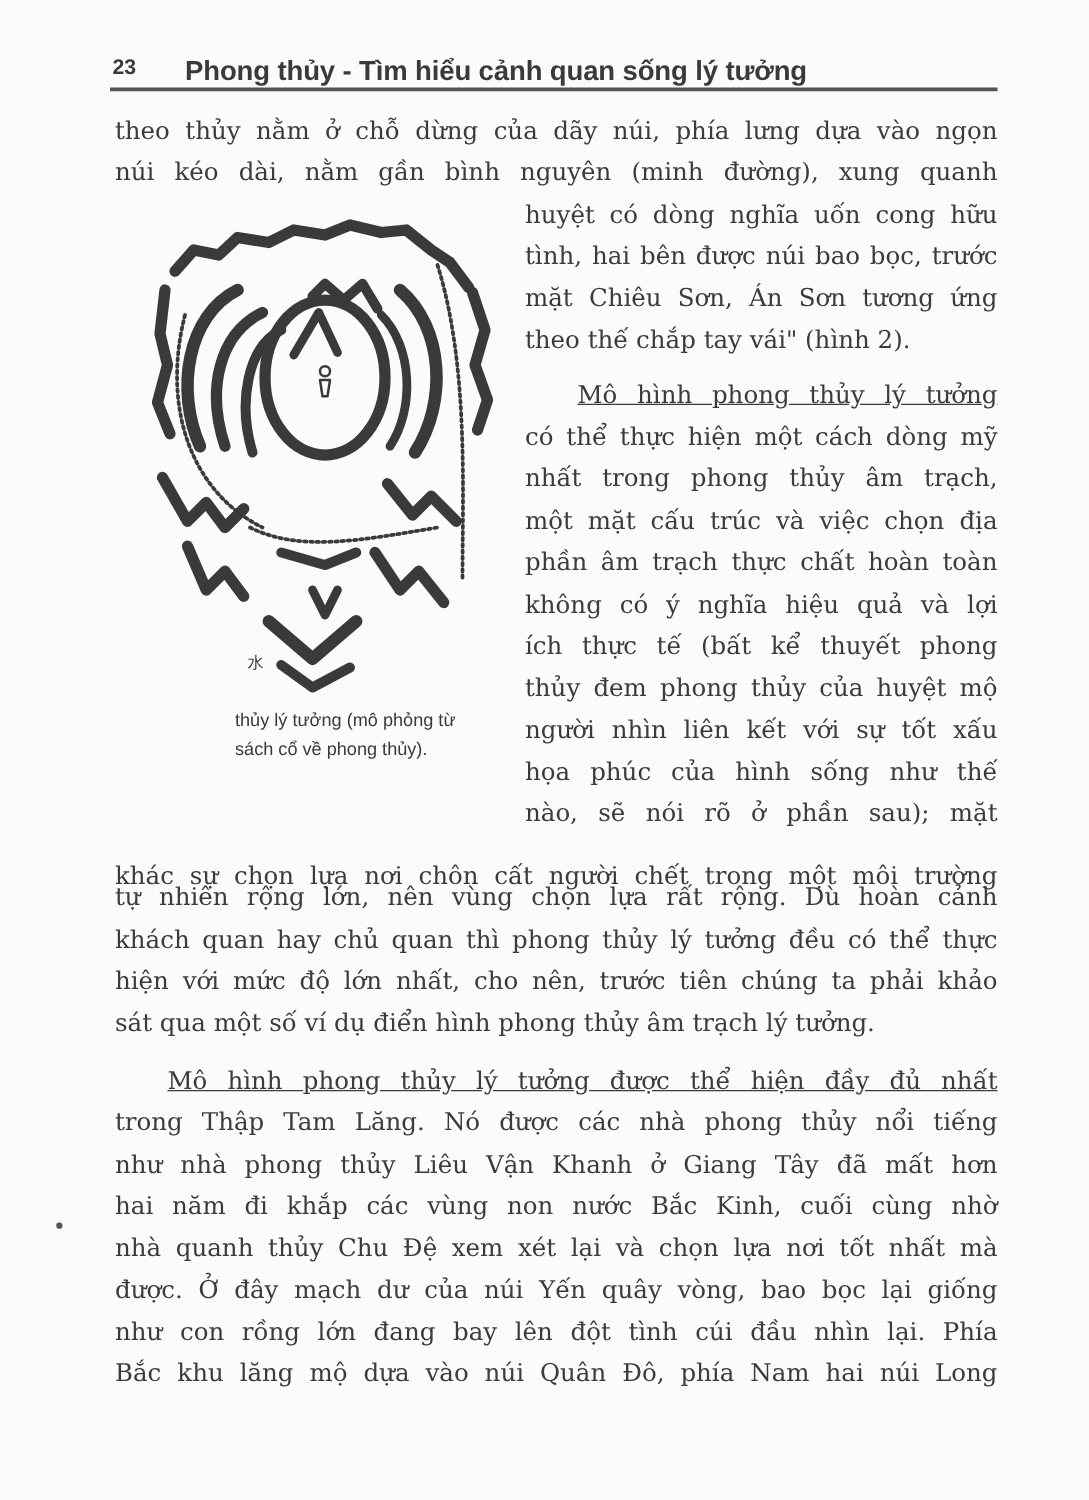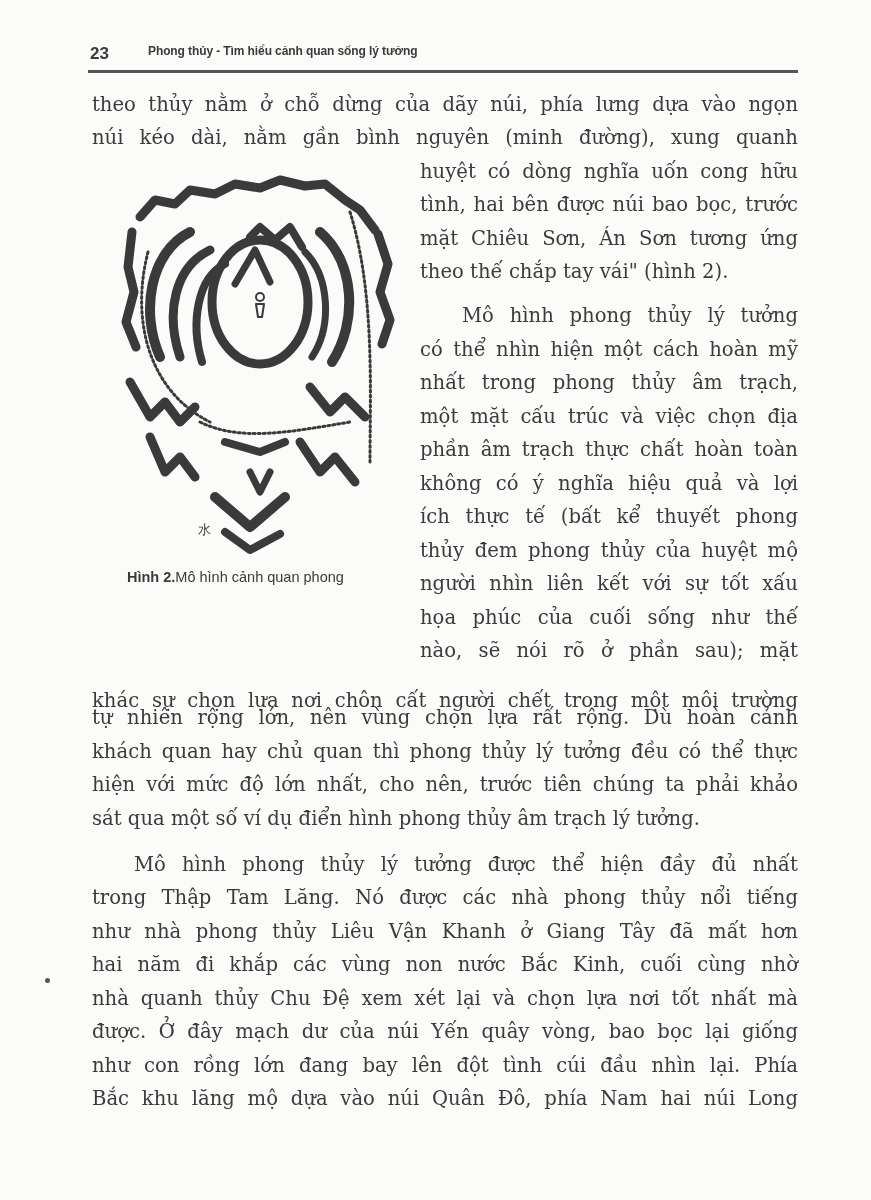--- a/index.html
+++ b/index.html
@@ -14,36 +14,36 @@
       position: absolute; left: 88px; top: 40px; width: 710px; height: 36px;
     }
     .page-num {
       position: absolute; left: 2px; top: 4px;
       font-family: "Liberation Sans", sans-serif; font-weight: bold;
       font-size: 17px; color: #3a3a3a;
     }
     .running-title {
       position: absolute; left: 60px; top: 4px;
       font-family: "Liberation Sans", sans-serif; font-weight: bold;
-      font-size: 12px; color: #3a3a3a; letter-spacing: -0.1px;
+      font-size: 22px; color: #3a3a3a; letter-spacing: -0.1px;
     }
     .header-rule {
       position: absolute; left: 0; top: 30px; width: 710px; height: 3px;
       background: #555;
     }
     .body-text {
       font-family: "DejaVu Serif", serif;
       font-size: 19.6px; line-height: 33px; color: #3b3b3b;
       text-align: justify; text-align-last: justify;
       white-space: nowrap;
     }
     .line { position: absolute; height: 33px; display: block; }
     .full { left: 92px; width: 706px; }
     .right { left: 420px; width: 378px; }
-    .indent { padding-left: 42px; box-sizing: border-box; }
+    .indent { padding-left: 42px; box-sizing: border-box; text-decoration: underline; }
     .last { text-align-last: left; }
     .figure {
       position: absolute; left: 120px; top: 172px; width: 275px; height: 385px;
     }
     .caption {
       position: absolute; left: 127px; top: 566px; width: 285px;
       font-family: "Liberation Sans", sans-serif; font-size: 14.5px;
       line-height: 23px; color: #3a3a3a;
     }
     .cap-label { font-weight: bold; }
@@ -94,47 +94,46 @@
       <path d="M150 300 L140 320 L130 300" stroke-width="7"></path>
 
       <circle cx="140" cy="125" r="4" stroke-width="2"></circle>
       <path d="M136 132 L144 132 L142 145 L138 145 Z" stroke-width="2"></path>
     </g>
     <text x="78" y="362" font-family="DejaVu Sans, sans-serif" font-size="13" fill="#3a3a3a">水</text>
   </svg>
 </div>
 
 <div class="caption">
-  <span class="cap-line">
-    <span class="cap-label">Hình 2.</span><span>Mô hình cảnh quan phong</span>
-  </span>
+  <span class="cap-line cap-indent">thủy lý tưởng (mô phỏng từ</span>
+  <span class="cap-line cap-indent">sách cổ về phong thủy).</span>
 </div>
 
 <div class="speck"></div>
 
 <div class="body-text">
   <span class="line full" style="top:88px">theo thủy nằm ở chỗ dừng của dãy núi, phía lưng dựa vào ngọn</span>
   <span class="line full" style="top:121px">núi kéo dài, nằm gần bình nguyên (minh đường), xung quanh</span>
   <span class="line right" style="top:155px">huyệt có dòng nghĩa uốn cong hữu</span>
   <span class="line right" style="top:188px">tình, hai bên được núi bao bọc, trước</span>
   <span class="line right" style="top:222px">mặt Chiêu Sơn, Án Sơn tương ứng</span>
   <span class="line right last" style="top:255px">theo thế chắp tay vái" (hình 2).</span>
 </div>
 
 <div class="body-text">
   <span class="line right indent" style="top:299px">Mô hình phong thủy lý tưởng</span>
-  <span class="line right" style="top:333px">có thể nhìn hiện một cách hoàn mỹ</span>
+  <span class="line right" style="top:333px">có thể thực hiện một cách dòng mỹ</span>
   <span class="line right" style="top:366px">nhất trong phong thủy âm trạch,</span>
   <span class="line right" style="top:400px">một mặt cấu trúc và việc chọn địa</span>
   <span class="line right" style="top:433px">phần âm trạch thực chất hoàn toàn</span>
   <span class="line right" style="top:467px">không có ý nghĩa hiệu quả và lợi</span>
   <span class="line right" style="top:500px">ích thực tế (bất kể thuyết phong</span>
   <span class="line right" style="top:534px">thủy đem phong thủy của huyệt mộ</span>
   <span class="line right" style="top:567px">người nhìn liên kết với sự tốt xấu</span>
-  <span class="line right" style="top:601px">họa phúc của cuối sống như thế</span>
+  <span class="line right" style="top:601px">họa phúc của hình sống như thế</span>
   <span class="line right" style="top:634px">nào, sẽ nói rõ ở phần sau); mặt</span>
   <span class="line full" style="top:684px">khác sự chọn lựa nơi chôn cất người chết trong một môi trường</span>
   <span class="line full" style="top:701px">tự nhiên rộng lớn, nên vùng chọn lựa rất rộng. Dù hoàn cảnh</span>
   <span class="line full" style="top:735px">khách quan hay chủ quan thì phong thủy lý tưởng đều có thể thực</span>
   <span class="line full" style="top:768px">hiện với mức độ lớn nhất, cho nên, trước tiên chúng ta phải khảo</span>
   <span class="line full last" style="top:802px">sát qua một số ví dụ điển hình phong thủy âm trạch lý tưởng.</span>
 </div>
 
 <div class="body-text">
   <span class="line full indent" style="top:848px">Mô hình phong thủy lý tưởng được thể hiện đầy đủ nhất</span>

